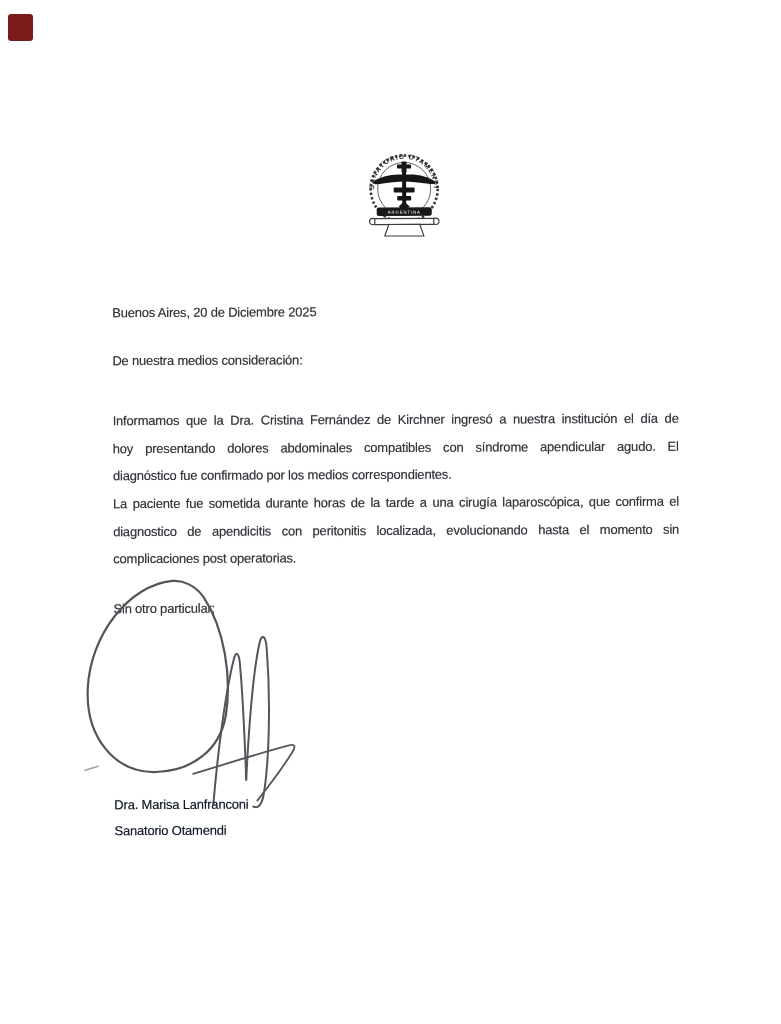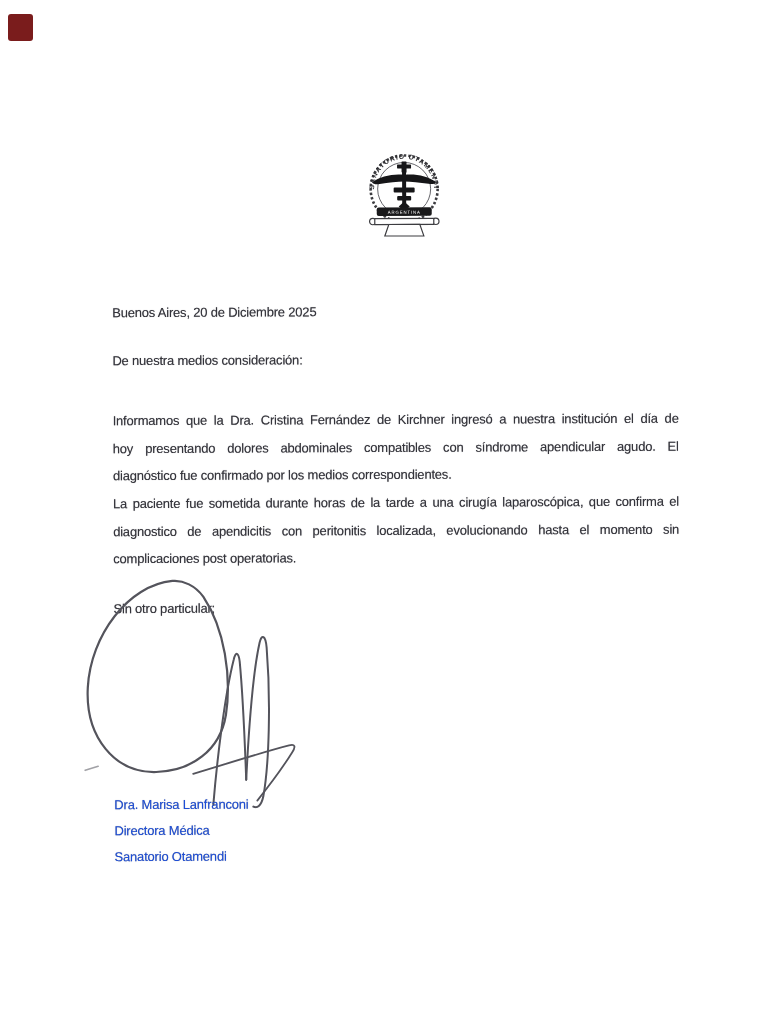--- a/index.html
+++ b/index.html
@@ -70,21 +70,21 @@
   .para-1         { top: 406px; }
   .para-2         { top: 489px; }
   .closing        { top: 594px; }
   .sig-block {
     position: absolute;
     left: 113px;
     top: 791px;
     font-size: 13px;
     letter-spacing: -0.2px;
     line-height: 26px;
-    color: #1d4ed8;
+    color: #0f172a;
     text-shadow: 0 0 0.7px rgba(52,52,60,0.55);
     white-space: nowrap;
   }
   .signature {
     position: absolute;
     left: 76px;
     top: 562px;
     width: 225px;
     height: 246px;
   }
@@ -167,17 +167,16 @@
 
       <path d="M 116 211 C 150 201, 184 190, 212 183 C 218 181.5, 219 184, 215 190
                C 205 206, 192 223, 180 238" stroke-width="1.8"></path>
 
       <path d="M 8 207 L 21 203" stroke-width="1.6" opacity="0.55"></path>
     </g>
   </svg>
 
   <div class="sig-block">
     <div>Dra. Marisa Lanfranconi</div>
-    <div>Directora Médica</div>
     <div>Sanatorio Otamendi</div>
   </div>
 
 </div>
 
 </body></html>

